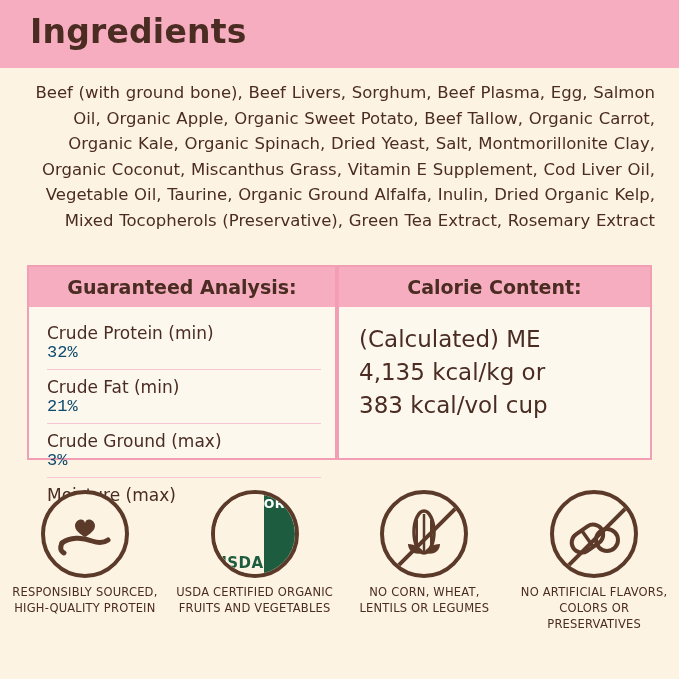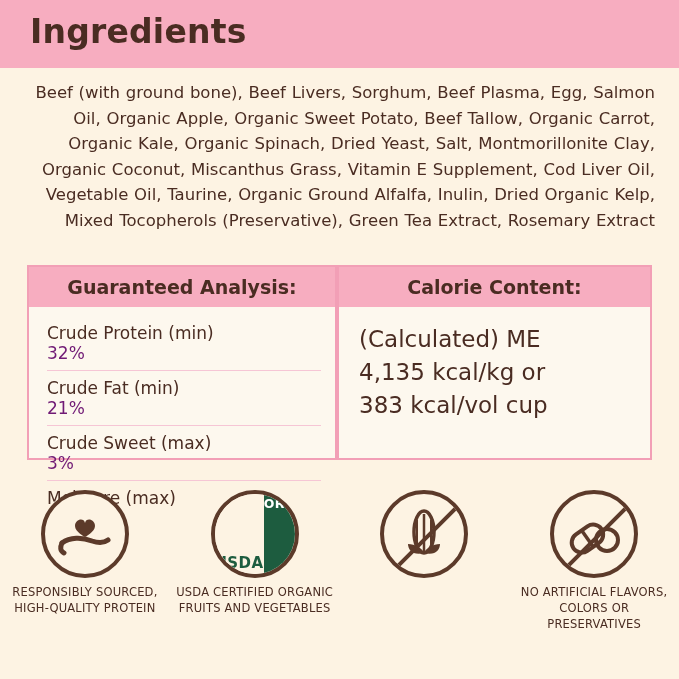--- a/index.html
+++ b/index.html
@@ -98,21 +98,21 @@
     border-bottom: 1.5px solid #f6c6d5;
     padding: 7px 0 7px 0;
     font-size: 17px;
     flex-direction: column;
   }
   .ga-row:last-child {
     border-bottom: none;
     justify-content: center;
   }
   .ga-label { color: #4a2c22; }
-  .ga-value { color: #701a75; padding-right: 4px; }
+  .ga-value { color: #0c4a6e; padding-right: 4px; font-family: Liberation Mono, monospace; }
 
   .calorie-body {
     padding: 16px 14px 0 20px;
     font-size: 23px;
     line-height: 33px;
     color: #4a2c22;
   }
 
   
   .badges {
@@ -214,21 +214,21 @@
       <div class="ga-rows">
         <div class="ga-row">
           <span class="ga-label">Crude Protein (min)</span>
           <span class="ga-value">32%</span>
         </div>
         <div class="ga-row">
           <span class="ga-label">Crude Fat (min)</span>
           <span class="ga-value">21%</span>
         </div>
         <div class="ga-row">
-          <span class="ga-label">Crude Sweet (max)</span>
+          <span class="ga-label">Crude Ground (max)</span>
           <span class="ga-value">3%</span>
         </div>
         <div class="ga-row">
           <span class="ga-label">Moisture (max)</span>
           <span class="ga-value">8%</span>
         </div>
       </div>
     </div>
 
     <div class="panel right">
@@ -273,20 +273,21 @@
       <div class="badge-icon">
         <svg width="50" height="60" viewBox="0 0 50 60" aria-hidden="true">
           <ellipse cx="25" cy="28" rx="10" ry="21" fill="none" stroke="#5c3a2a" stroke-width="3.5"></ellipse>
           <path d="M25 10 L25 48" stroke="#5c3a2a" stroke-width="2.5"></path>
           <path d="M18 16 L18 44 M32 16 L32 44" stroke="#5c3a2a" stroke-width="2"></path>
           <path d="M25 49 C14 52, 9 46, 9 40 C16 40, 23 44, 25 49 Z" fill="#5c3a2a"></path>
           <path d="M25 49 C36 52, 41 46, 41 40 C34 40, 27 44, 25 49 Z" fill="#5c3a2a"></path>
         </svg>
         <div class="slash"></div>
       </div>
+      <div class="badge-caption">NO CORN, WHEAT, LENTILS OR LEGUMES</div>
     </div>
 
     <div class="badge">
       <div class="badge-icon">
         <svg width="62" height="56" viewBox="0 0 62 56" aria-hidden="true">
           <g transform="rotate(-35 31 28)">
             <rect x="6" y="18" width="34" height="20" rx="10" fill="none" stroke="#5c3a2a" stroke-width="4"></rect>
             <line x1="23" y1="18" x2="23" y2="38" stroke="#5c3a2a" stroke-width="3.5"></line>
           </g>
           <circle cx="44" cy="34" r="11" fill="none" stroke="#5c3a2a" stroke-width="4"></circle>

